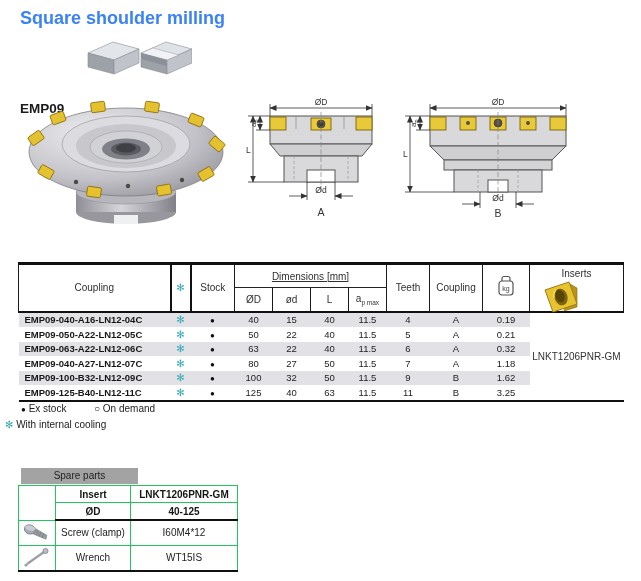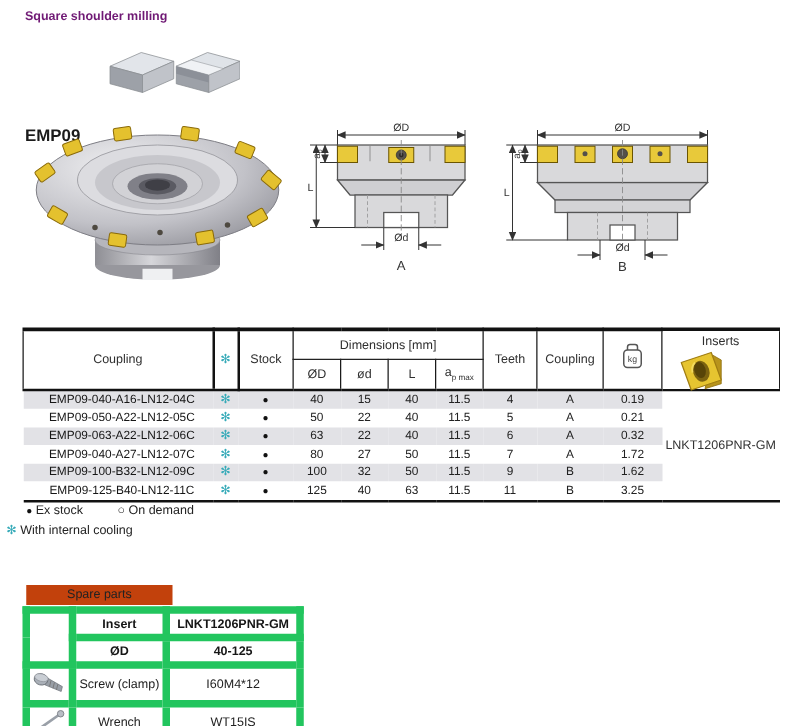--- a/index.html
+++ b/index.html
@@ -1,54 +1,54 @@
 <!DOCTYPE html>
 <html><head>
 <meta charset="utf-8">
 <style>
   html,body{margin:0;padding:0;background:#fff;}
   #page{position:relative;width:641px;height:581px;background:#fff;overflow:hidden;
         font-family:"Liberation Sans","DejaVu Sans",sans-serif;color:#222;}
   .abs{position:absolute;}
-  #page-title{left:20px;top:8px;font-size:10px;font-weight:bold;color:#701a75;}
+  #page-title{left:20px;top:8px;font-size:18px;font-weight:bold;color:#3b82f6;}
   #model-label{left:20px;top:57px;font-size:13.5px;font-weight:bold;color:#1b1b1b;margin-top:44px;}
 
   
   #main-table{left:18px;top:262px;border-collapse:collapse;table-layout:fixed;width:605px;
               border-top:3px solid #111;border-bottom:2.5px solid #111;}
   #main-table th{border:1.5px solid #1a1a1a;font-weight:normal;font-size:10px;color:#2f2f2f;
                  padding:0;text-align:center;vertical-align:middle;background:#fff;}
   #main-table thead tr:first-child{height:24px;}
   #main-table thead tr:last-child{height:24px;}
   #main-table thead th{border-bottom:2.5px solid #111;}
-  #main-table th.dim-h{border-bottom:1.2px solid #222;}
+  #main-table th.dim-h{border-bottom:1.2px solid #222;text-decoration:underline;}
   #main-table th.snow-h{border-left:2.5px solid #111;border-right:2.5px solid #111;}
   #main-table tbody td{border:none;font-size:9.5px;text-align:center;vertical-align:middle;
                        height:14.5px;padding:0;color:#222;}
   #main-table tbody tr:nth-child(odd) td{background:#e2e2e6;}
-  #main-table tbody td.article{font-weight:normal;text-align:center;padding-left:6px;font-size:9.5px;color:#161616;}
+  #main-table tbody td.article{font-weight:bold;text-align:left;padding-left:6px;font-size:9.5px;color:#161616;}
   #main-table td.insertcell{background:#fff !important;font-size:10px;color:#333;}
   .snow{color:#35aab8;font-size:10px;line-height:1;}
   .dot{font-size:8px;color:#111;line-height:1;}
   sub.apsub{font-size:6.5px;}
   th.inserts-h{position:relative;}
   th.inserts-h .ins-label{position:absolute;top:3px;left:0;right:0;}
   th.inserts-h svg{position:absolute;left:10px;top:14px;}
 
   
   #legend-1{left:21px;top:403px;font-size:10px;color:#222;}
   #legend-1 .gap{display:inline-block;width:22px;}
   #legend-2{left:5px;top:419px;font-size:10px;color:#222;}
 
   
-  #spare-title{left:21px;top:468px;width:117px;height:16px;background:#c2410c;
+  #spare-title{left:21px;top:468px;width:117px;height:16px;background:#a3a3a3;
                font-size:10px;color:#222;text-align:center;line-height:16px;}
   #spare-table{left:18px;top:485px;border-collapse:collapse;table-layout:fixed;width:219px;
                border:1px solid #222;border-bottom:2px solid #111;}
-  #spare-table td{border:6px solid #22c55e;font-size:10px;text-align:center;vertical-align:middle;padding:0;color:#222;}
+  #spare-table td{border:1px solid #22c55e;font-size:10px;text-align:center;vertical-align:middle;padding:0;color:#222;}
   #spare-table tr.sp-h1 td{height:16px;}
   #spare-table tr.sp-h2 td{height:16px;border-bottom:2px solid #111;}
   #spare-table td.b{font-weight:bold;color:#161616;}
   #spare-table tr.sp-r1 td{height:23px;border-bottom:1px dashed #8a8a8a;}
   #spare-table tr.sp-r2 td{height:22px;}
   .dimlabel{font-size:8.5px;fill:#333;}
   .viewlabel{font-size:10.5px;fill:#333;}
 </style>
 </head>
 <body>
@@ -328,21 +328,21 @@
       <tr>
         <td class="article">EMP09-040-A27-LN12-07C</td>
         <td><span class="snow">✻</span></td>
         <td><span class="dot">●</span></td>
         <td>80</td>
         <td>27</td>
         <td>50</td>
         <td>11.5</td>
         <td>7</td>
         <td>A</td>
-        <td>1.72</td>
+        <td>1.18</td>
       </tr>
       <tr>
         <td class="article">EMP09-100-B32-LN12-09C</td>
         <td><span class="snow">✻</span></td>
         <td><span class="dot">●</span></td>
         <td>100</td>
         <td>32</td>
         <td>50</td>
         <td>11.5</td>
         <td>9</td>

